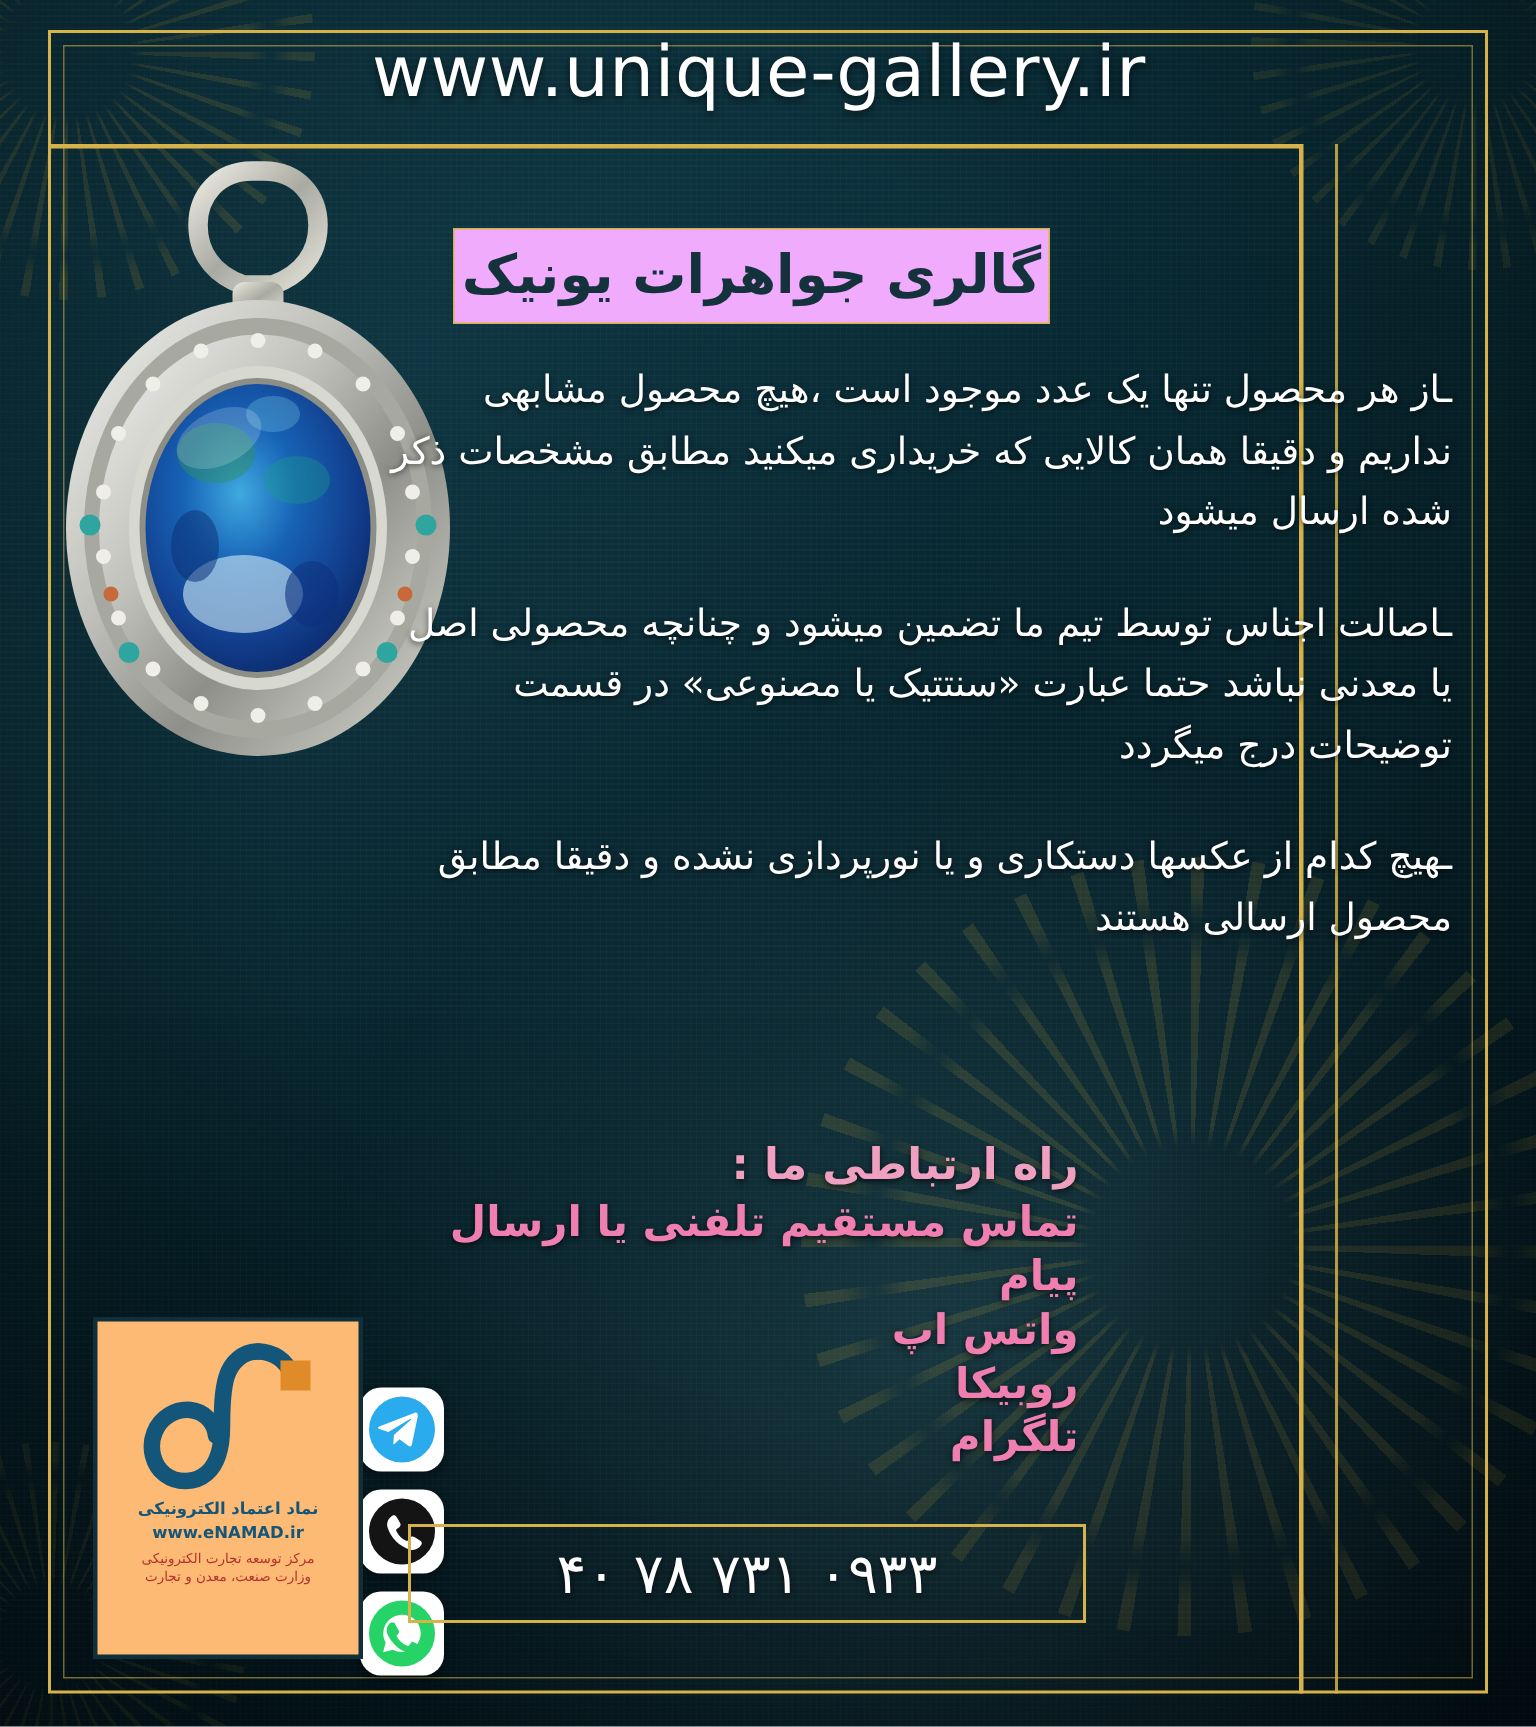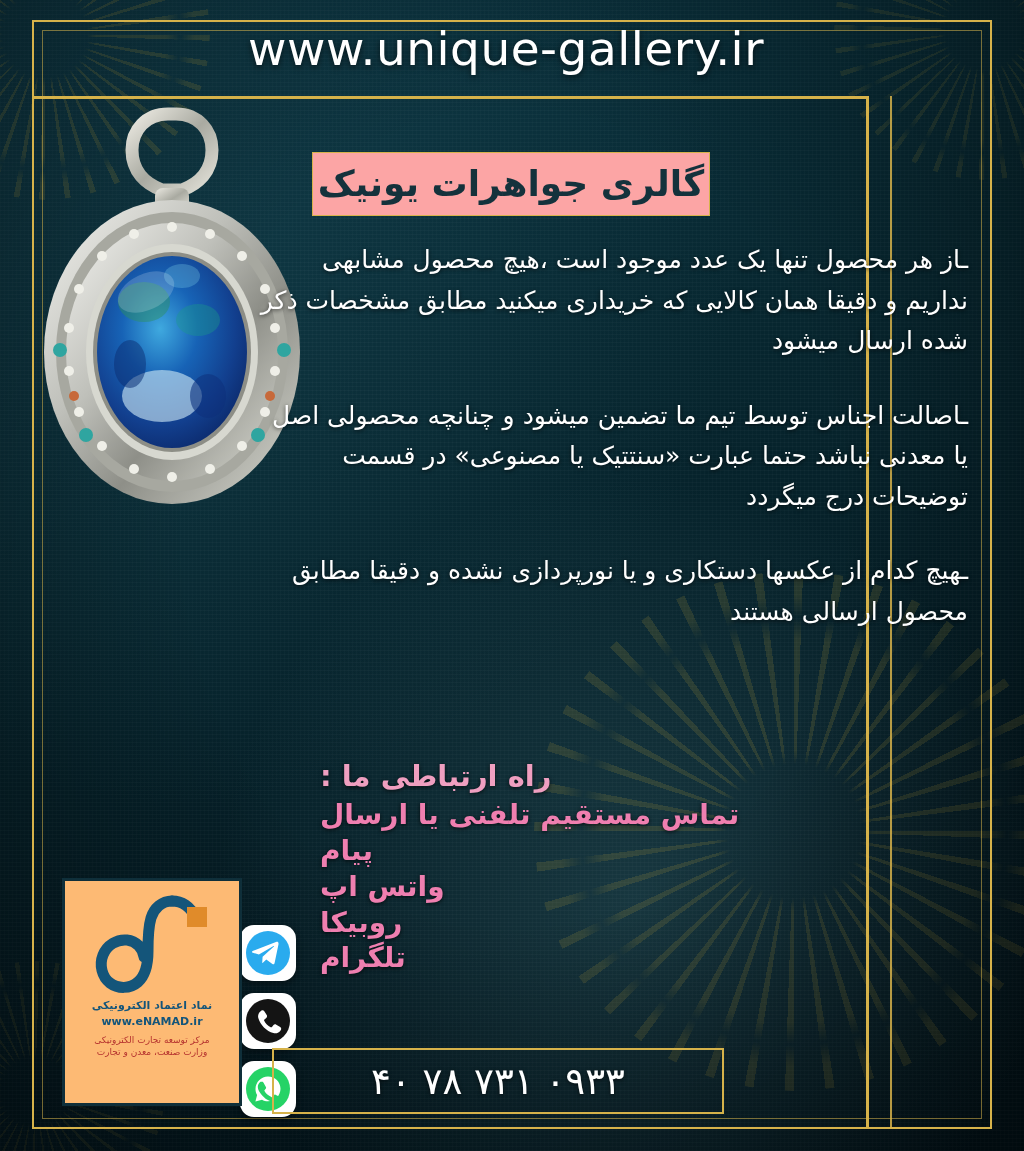--- a/index.html
+++ b/index.html
@@ -102,25 +102,25 @@
     letter-spacing: 0.5px;
     color: #ffffff;
     direction: ltr;
     text-shadow: 0 2px 6px rgba(0,0,0,.6);
     white-space: nowrap;
   }
 
   
   .title-banner {
     position: absolute;
-    right: 314px;
+    right: 324px;
     top: 152px;
     width: 396px;
     height: 62px;
-    background: #fca5a5;
+    background: #f0abfc;
     border: 1px solid #d6b24a;
     display: flex;
     align-items: center;
     justify-content: center;
   }
   .title-banner span {
     font-size: 36px;
     font-weight: 700;
     color: #14323c;
     line-height: 1;
@@ -138,24 +138,24 @@
     font-size: 25px;
     line-height: 1.62;
     text-shadow: 0 1px 4px rgba(0,0,0,.65);
   }
   .para { margin: 0 0 34px 0; }
   .para:last-child { margin-bottom: 0; }
 
   
   .contact {
     position: absolute;
-    right: 284px;
+    right: 305px;
     top: 758px;
     width: 420px;
-    text-align: left;
+    text-align: right;
     line-height: 1.28;
   }
   .contact-title {
     font-size: 29px;
     font-weight: 700;
     color: #ef9fc0;
     text-shadow: 0 1px 4px rgba(0,0,0,.7);
     margin-bottom: 2px;
   }
   .contact-line {
@@ -186,21 +186,21 @@
   }
   .social-ic.telegram { background: #ffffff; }
   .social-ic.phone { background: #ffffff; }
   .social-ic.whatsapp { background: #ffffff; }
   .social-ic svg { display: block; }
 
   
   .phone-box {
     position: absolute;
     right: 300px;
-    top: 1048px;
+    top: 1016px;
     width: 448px;
     height: 62px;
     border: 2px solid #d6b24a;
     display: flex;
     align-items: center;
     justify-content: center;
   }
   .phone-box span {
     font-size: 37px;
     color: #ffffff;

